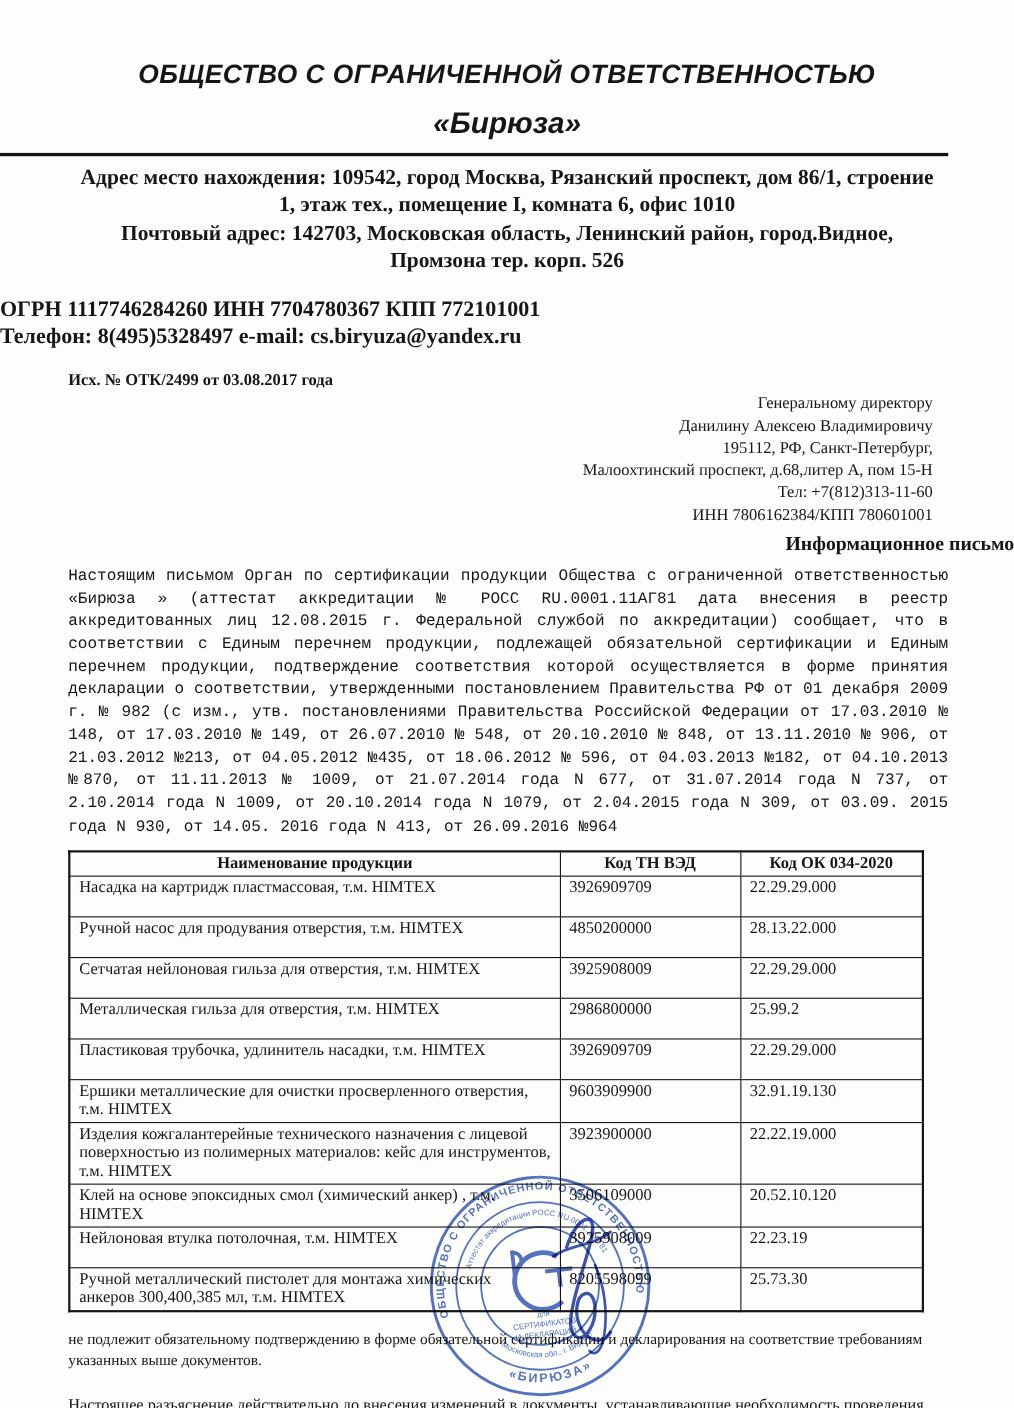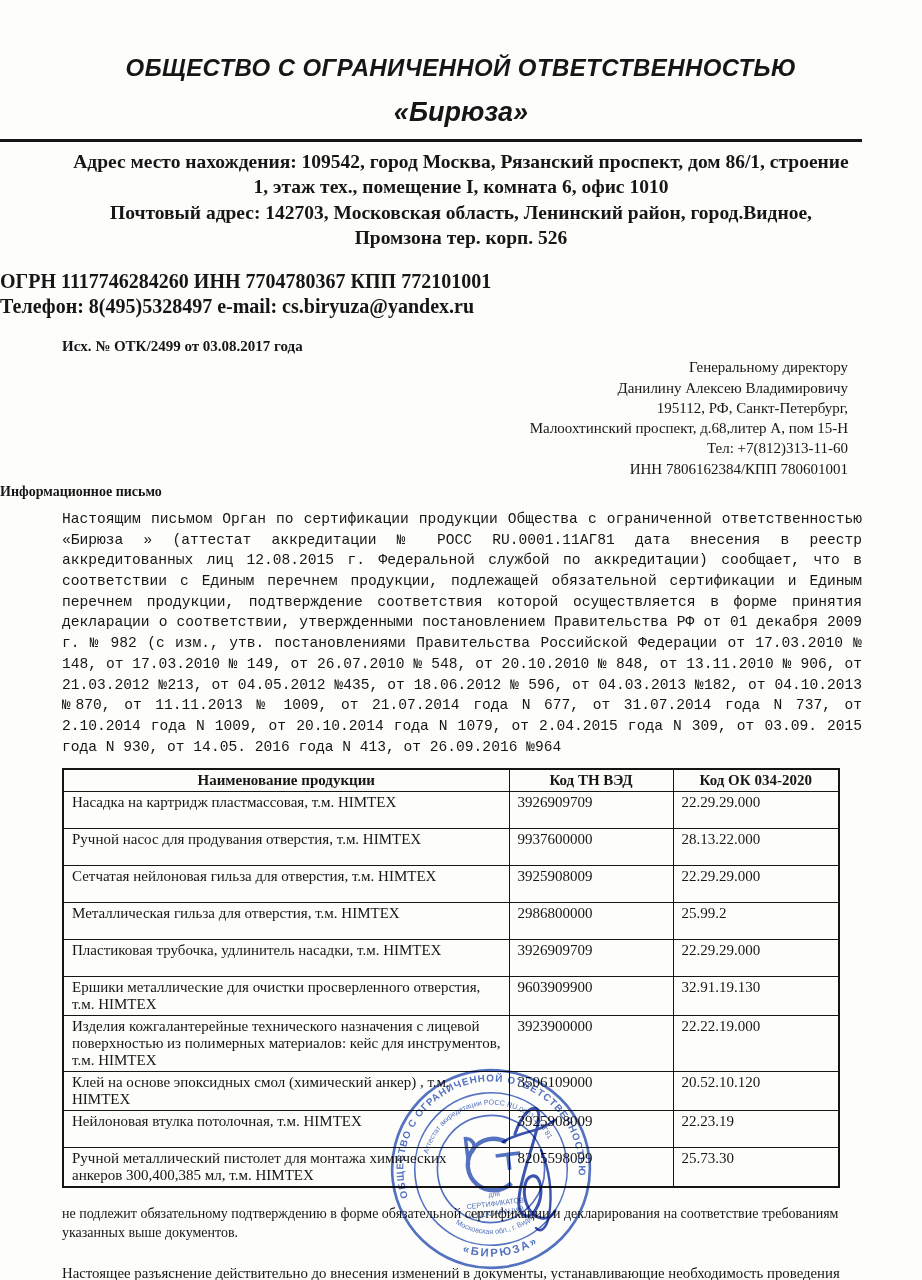--- a/index.html
+++ b/index.html
@@ -18,21 +18,21 @@
     font-family:"Liberation Sans", sans-serif;font-weight:bold;font-style:italic;
     font-size:27px;text-align:center;margin-top:15px;
   }
   .head-rule{height:3px;background:#151515;margin:11px 60px 7px 0;}
   .addr{font-weight:bold;font-size:19.5px;line-height:1.3;text-align:center;margin:0 72px;}
   .reqs{font-weight:bold;font-size:20px;margin-top:2px;}
   .reqs-block{margin-top:20px;}
   
   .ref-line{margin:20px 60px 0 62px;font-weight:bold;font-size:15px;}
   .recipient{margin:2px 74px 0 0;text-align:right;font-size:15px;line-height:1.35;}
-  .letter-title{margin-top:5px;text-align:left;font-weight:bold;font-size:14px;}
+  .letter-title{margin-top:5px;text-align:right;font-weight:bold;font-size:18px;}
   
   .body-text{
     margin:9px 60px 0 62px;font-size:14.6px;line-height:1.42;
     text-align:justify;text-justify:inter-word;font-family:Liberation Mono, monospace;
   }
   
   table.ptable{
     margin:10px 0 0 62px;width:776px;border-collapse:collapse;
     border:2px solid #151515;table-layout:fixed;
   }
@@ -103,21 +103,21 @@
     </thead>
     <tbody>
     <tr>
       <td class="c-name">Насадка на картридж пластмассовая, т.м. HIMTEX</td>
       <td class="c-code">3926909709</td>
       <td class="c-code">22.29.29.000</td>
     </tr>
 
     <tr>
       <td class="c-name">Ручной насос для продувания отверстия, т.м. HIMTEX</td>
-      <td class="c-code">9937600000</td>
+      <td class="c-code">4850200000</td>
       <td class="c-code">28.13.22.000</td>
     </tr>
 
     <tr>
       <td class="c-name">Сетчатая нейлоновая гильза для отверстия, т.м. HIMTEX</td>
       <td class="c-code">3925908009</td>
       <td class="c-code">22.29.29.000</td>
     </tr>
 
     <tr>

